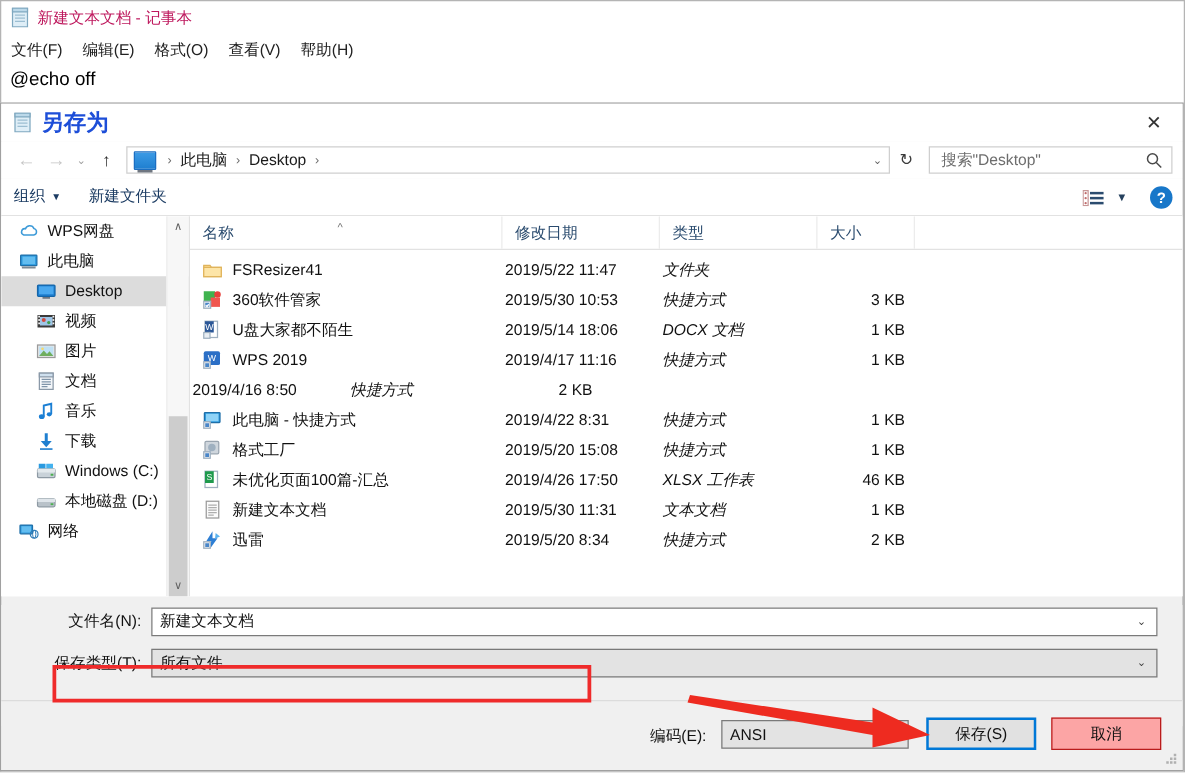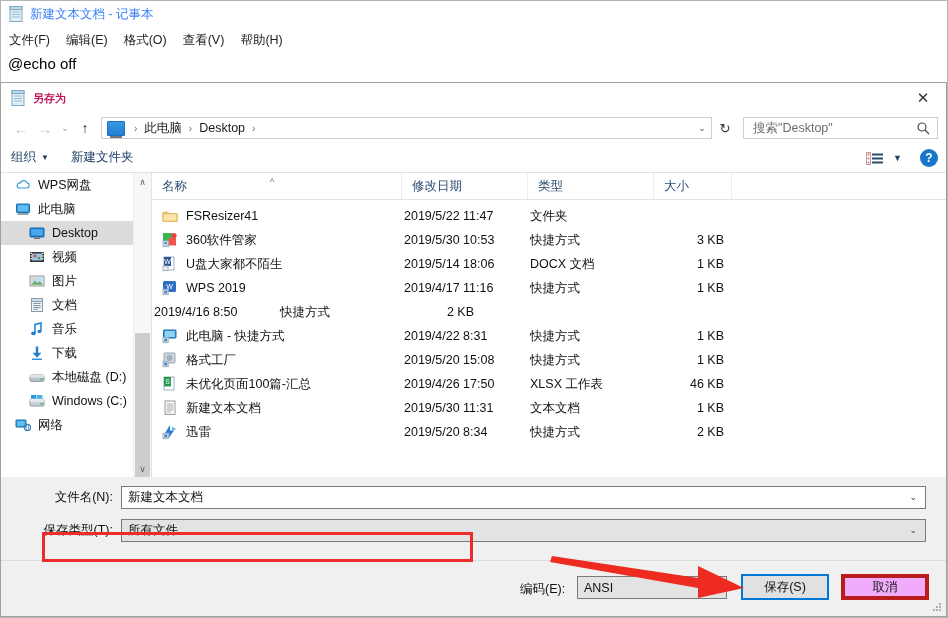--- a/index.html
+++ b/index.html
@@ -8,31 +8,31 @@
     font-family:"Liberation Sans","DejaVu Sans",sans-serif;
     font-size:12.5px;color:#000;
     -webkit-font-smoothing:antialiased;
   }
   .app{position:relative;width:948px;height:618px;}
 
   
   .notepad{position:absolute;left:0;top:0;width:948px;height:618px;background:#fff;border:1px solid #b4b4b4;box-sizing:border-box;}
   .np-title{position:absolute;left:0;top:0;height:26px;width:100%;display:flex;align-items:center;padding-left:8px;box-sizing:border-box;}
   .np-icon{width:14px;height:16px;margin-right:7px;position:relative;flex:none;}
-  .np-title-text{font-size:12.5px;color:#3b82f6;}
+  .np-title-text{font-size:12.5px;color:#be185d;}
   .np-menu{position:absolute;left:0;top:28px;height:22px;display:flex;align-items:center;padding-left:8px;}
   .np-menu span{font-size:12.5px;color:#222;margin-right:16px;}
   .np-body{position:absolute;left:1px;top:50px;right:1px;bottom:1px;background:#fff;}
   .np-text{position:absolute;left:6px;top:4px;font-size:15px;color:#000;font-family:"Liberation Sans",sans-serif;}
 
   
   .dlg{position:absolute;left:0px;top:82px;width:947px;height:535px;background:#f0f0f0;border:1px solid #a0a0a0;box-sizing:border-box;}
   .dlg-title{position:relative;height:30px;background:#ffffff;display:flex;align-items:center;}
   .dlg-title .ic{width:14px;height:16px;margin-left:10px;margin-right:8px;position:relative;flex:none;}
-  .dlg-title-text{font-size:11px;color:#be185d;font-weight:bold;}
+  .dlg-title-text{font-size:18px;color:#1d4ed8;font-weight:bold;}
   .dlg-close{position:absolute;right:0;top:0;width:46px;height:30px;display:flex;align-items:center;justify-content:center;font-size:15px;color:#333;cursor:default;}
 
   
   .navbar{position:relative;height:30px;background:#fff;display:flex;align-items:center;padding:0 8px;box-sizing:border-box;}
   .nav-btn{width:24px;height:24px;display:flex;align-items:center;justify-content:center;font-size:15px;}
   .nav-arrow-dim{color:#c6c6c6;}
   .nav-arrow-dark{color:#2b2b2b;font-size:14px;}
   .nav-caret{color:#9a9a9a;font-size:9px;width:16px;display:flex;align-items:center;justify-content:center;}
   .crumbbar{flex:1;height:22px;border:1px solid #cfcfcf;background:#fff;display:flex;align-items:center;margin-left:4px;box-sizing:border-box;}
   .crumb-pc-ic{width:16px;height:13px;margin:0 4px 0 5px;border:1px solid #1b6ec2;background:linear-gradient(#3b9ae5,#1f7fd0);border-radius:1px;position:relative;flex:none;}
@@ -73,40 +73,40 @@
   .col{font-size:12.5px;color:#2b4c6f;padding-left:10px;box-sizing:border-box;height:26px;line-height:26px;border-right:1px solid #ececec;position:relative;}
   .col.name{width:250px;}
   .col.date{width:126px;}
   .col.type{width:126px;}
   .col.size{width:78px;text-align:left;}
   .sortcaret{position:absolute;left:118px;top:-4px;font-size:9px;color:#6f6f6f;}
   .frow{display:flex;height:24px;align-items:center;font-size:12.5px;color:#111;}
   .fname{width:250px;display:flex;align-items:center;padding-left:10px;box-sizing:border-box;white-space:nowrap;overflow:hidden;}
   .fname .fi{width:16px;height:16px;margin-right:8px;position:relative;flex:none;}
   .fdate{width:126px;padding-left:2px;box-sizing:border-box;}
-  .ftype{width:126px;padding-left:2px;box-sizing:border-box;}
+  .ftype{width:126px;padding-left:2px;box-sizing:border-box;font-style:italic;}
   .fsize{width:74px;text-align:right;box-sizing:border-box;padding-right:4px;}
 
   
   .formarea{position:relative;background:#f0f0f0;height:auto;}
   .frm-row{display:flex;align-items:center;height:26px;margin-top:7px;}
   .frm-lbl{width:120px;text-align:right;padding-right:8px;font-size:12.5px;color:#111;box-sizing:border-box;}
   .combo{flex:1;margin-right:20px;height:23px;border:1px solid #7a7a7a;background:#fff;display:flex;align-items:center;position:relative;box-sizing:border-box;}
   .combo.grey{background:#e3e3e3;}
   .combo .val{font-size:12.5px;color:#111;padding-left:6px;}
   .combo .chev{position:absolute;right:8px;font-size:9px;color:#3a3a3a;}
   .hiddenrow{display:flex;align-items:center;height:30px;margin-top:8px;padding-left:14px;}
   .hiddenrow .up{font-size:10px;color:#3a3a3a;margin-right:10px;}
   .hiddenrow .lbl{font-size:12.5px;color:#111;}
 
   .footer{position:absolute;left:0;right:0;bottom:0;height:55px;border-top:1px solid #dcdcdc;background:#f0f0f0;text-align:center;}
   .enc-lbl{position:absolute;left:519px;top:20px;font-size:12.5px;color:#111;}
   .enc-combo{position:absolute;left:576px;top:15px;width:150px;height:23px;border:1px solid #7a7a7a;background:#e3e3e3;box-sizing:border-box;display:flex;align-items:center;}
   .enc-combo .val{font-size:12.5px;padding-left:6px;color:#111;}
-  .btn{position:absolute;top:13px;height:26px;width:88px;border:4px solid #b91c1c;background:#f0abfc;font-size:12.5px;color:#111;display:flex;align-items:center;justify-content:center;box-sizing:border-box;}
+  .btn{position:absolute;top:13px;height:26px;width:88px;border:1px solid #b91c1c;background:#fca5a5;font-size:12.5px;color:#111;display:flex;align-items:center;justify-content:center;box-sizing:border-box;}
   .btn.save{left:740px;border:2px solid #0078d7;background:#e1e1e1;}
   .btn.cancel{left:840px;}
   .grip{position:absolute;right:4px;bottom:3px;width:10px;height:10px;}
   .grip i{position:absolute;width:2px;height:2px;background:#b0b0b0;}
 
   
   .redbox{position:absolute;left:42px;top:532px;width:431px;height:30px;border:3px solid #ef2b2b;box-sizing:border-box;pointer-events:none;}
   .arrow{position:absolute;left:548px;top:552px;width:200px;height:48px;pointer-events:none;}
 </style>
 </head>
@@ -287,35 +287,35 @@
             <div class="titem lvl2">
               <span class="ticon"><svg width="16" height="16" viewBox="0 0 16 16">
                   <path d="M8 1.5v7.2" stroke="#1f7fd0" stroke-width="2.4"></path>
                   <path d="M3.6 7.8 8 12.8l4.4-5z" fill="#1f7fd0"></path>
                   <rect x="3" y="13.6" width="10" height="1.3" fill="#1f7fd0"></rect>
                 </svg></span>
               <span>下载</span>
             </div>
             <div class="titem lvl2">
               <span class="ticon"><svg width="16" height="16" viewBox="0 0 16 16">
-                  <rect x="1" y="6" width="14" height="6.4" rx="1.2" fill="#b9c2c9" stroke="#8d99a3"></rect>
-                  <rect x="1" y="6" width="14" height="2.6" fill="#dfe5ea"></rect>
-                  <rect x="11.5" y="9.6" width="2.2" height="1.5" fill="#4caf50"></rect>
-                </svg></span>
-              <span>本地磁盘 (D:)</span>
-            </div>
-            <div class="titem lvl2">
-              <span class="ticon"><svg width="16" height="16" viewBox="0 0 16 16">
                   <rect x="1" y="6" width="14" height="7" rx="1" fill="#c9d2d9" stroke="#8d99a3"></rect>
                   <rect x="1" y="6" width="14" height="3" fill="#e3e9ed"></rect>
                   <rect x="2" y="2" width="5.4" height="3.6" fill="#2a9ae0"></rect>
                   <rect x="8" y="2" width="5.4" height="3.6" fill="#44b2ef"></rect>
                   <rect x="11.5" y="10" width="2.2" height="1.6" fill="#4caf50"></rect>
                 </svg></span>
               <span>Windows (C:)</span>
+            </div>
+            <div class="titem lvl2">
+              <span class="ticon"><svg width="16" height="16" viewBox="0 0 16 16">
+                  <rect x="1" y="6" width="14" height="6.4" rx="1.2" fill="#b9c2c9" stroke="#8d99a3"></rect>
+                  <rect x="1" y="6" width="14" height="2.6" fill="#dfe5ea"></rect>
+                  <rect x="11.5" y="9.6" width="2.2" height="1.5" fill="#4caf50"></rect>
+                </svg></span>
+              <span>本地磁盘 (D:)</span>
             </div>
             <div class="titem">
               <span class="ticon"><svg width="16" height="16" viewBox="0 0 16 16">
                   <rect x="1" y="3" width="10" height="7" rx="0.6" fill="#2e9bdf" stroke="#1f6fa8"></rect>
                   <rect x="2.2" y="4" width="7.6" height="5" fill="#63bdf0"></rect>
                   <circle cx="12.4" cy="10.4" r="3.1" fill="none" stroke="#2f7cb8" stroke-width="1.1"></circle>
                   <ellipse cx="12.4" cy="10.4" rx="1.3" ry="3.1" fill="none" stroke="#2f7cb8" stroke-width="0.8"></ellipse>
                 </svg></span>
               <span>网络</span>
             </div>

